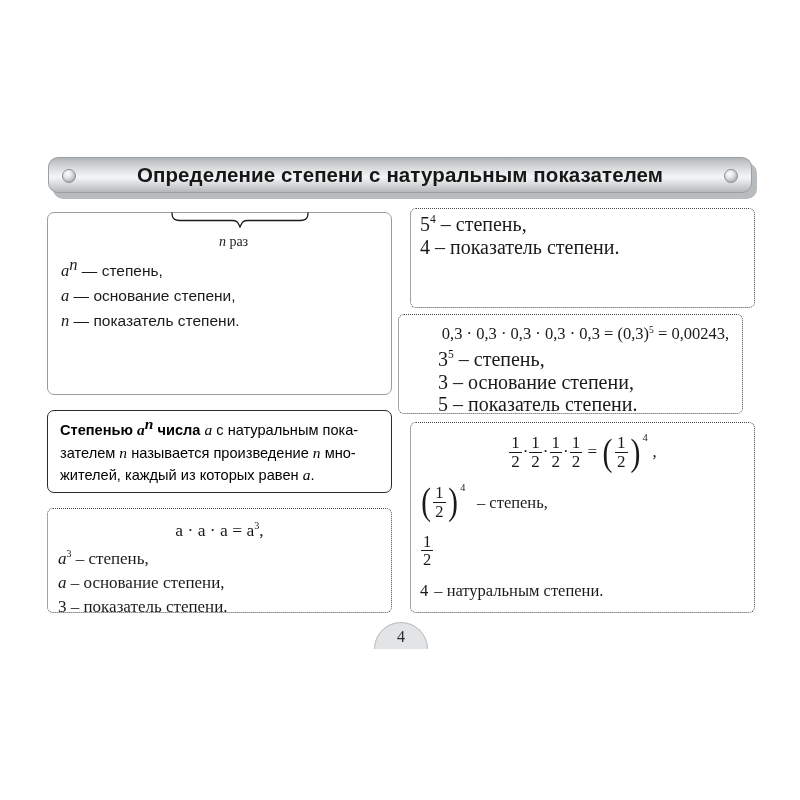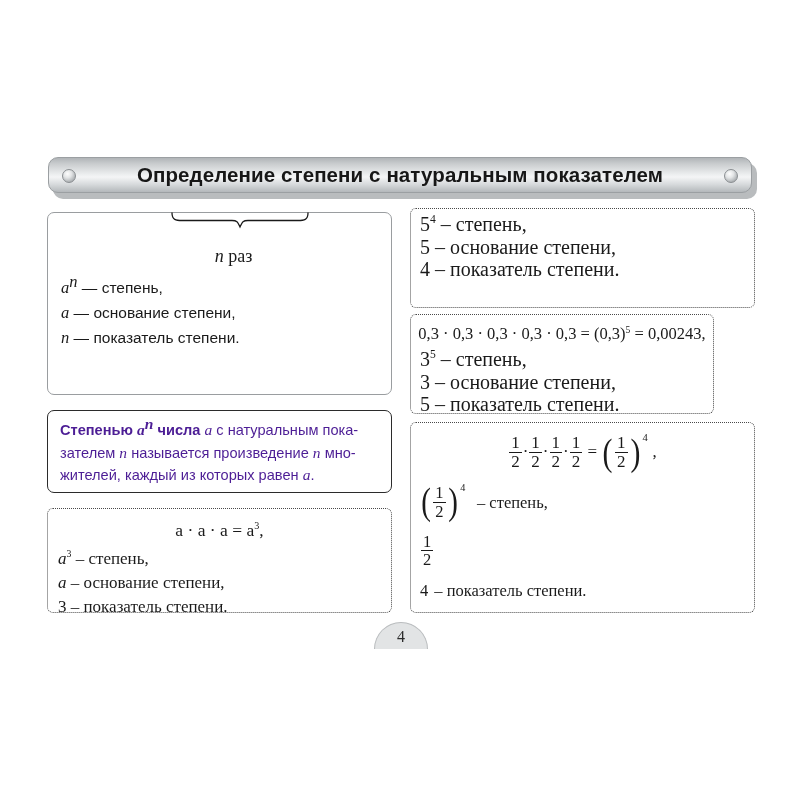--- a/index.html
+++ b/index.html
@@ -136,23 +136,23 @@
     height: 22px;
     margin-top: -2px;
   }
   .brace-svg {
     position: absolute;
     left: 122px;
     top: 0;
   }
   .nraz {
     text-align: center;
-    font-size: 18px;
+    font-size: 14px;
     margin-left: 28px;
-    margin-top: 13px;
+    margin-top: 1px;
     font-family: "Liberation Serif", serif;
   }
   .nraz .it { font-style: italic; }
   .legend {
     margin: 8px 0 8px 13px;
   }
   .legend-line {
     font-size: 15.5px;
     line-height: 25px;
     white-space: nowrap;
@@ -168,21 +168,21 @@
   #box-definition {
     left: 47px;
     top: 410px;
     width: 345px;
     height: 83px;
     padding: 8px 12px 0 12px;
   }
   .def-text {
     font-size: 14.6px;
     line-height: 21.5px;
-    color: #4c1d95;
+    color: #000000;
   }
   .def-text b { font-weight: 700; }
   .def-text .sym {
     font-family: "Liberation Serif", serif;
     font-style: italic;
     font-size: 15.5px;
   }
 
   
   #box-example-a3 {
@@ -212,24 +212,25 @@
   .serif-line .it { font-style: italic; }
 
   
   #box-example-5 {
     left: 410px;
     top: 208px;
     width: 345px;
     height: 100px;
   }
   #box-example-03 {
-    left: 410px;
+    left: 398px;
     top: 314px;
-    width: 304px;
+    width: 345px;
     height: 100px;
+    padding-left: 30px;
   }
   #box-example-half {
     left: 410px;
     top: 422px;
     width: 345px;
     height: 191px;
   }
   .r-eq {
     text-align: center;
     font-family: "Liberation Serif", serif;
@@ -399,25 +400,20 @@
       </div>
     </div>
   </div>
 
   <div class="box dotted" id="box-example-5">
     <div class="r-list">
       <div class="r-line">
         <span>5</span><sup class="exp">4</sup>
         <span>–</span>
         <span>степень,</span>
-      </div>
-      <div class="r-line">
-        <span>5</span>
-        <span>–</span>
-        <span>основание степени,</span>
       </div>
       <div class="r-line">
         <span>4</span>
         <span>–</span>
         <span>показатель степени.</span>
       </div>
     </div>
   </div>
 
   <div class="box dotted" id="box-example-03">
@@ -481,21 +477,21 @@
 
     <div class="half-item" style="margin-top:13px;">
       <span class="frac" style="font-size:1em">
         <span class="num">1</span>
         <span class="den">2</span>
       </span>
     </div>
 
     <div class="half-item" style="margin-top:12px;">
       <span>4</span>
-      <span class="lbl" style="margin-left:6px">– показатель степени.</span>
+      <span class="lbl" style="margin-left:6px">– натуральным степени.</span>
     </div>
   </div>
 
   <div class="page-number">
     <span>4</span>
   </div>
 
 </div>
 
 </body></html>

